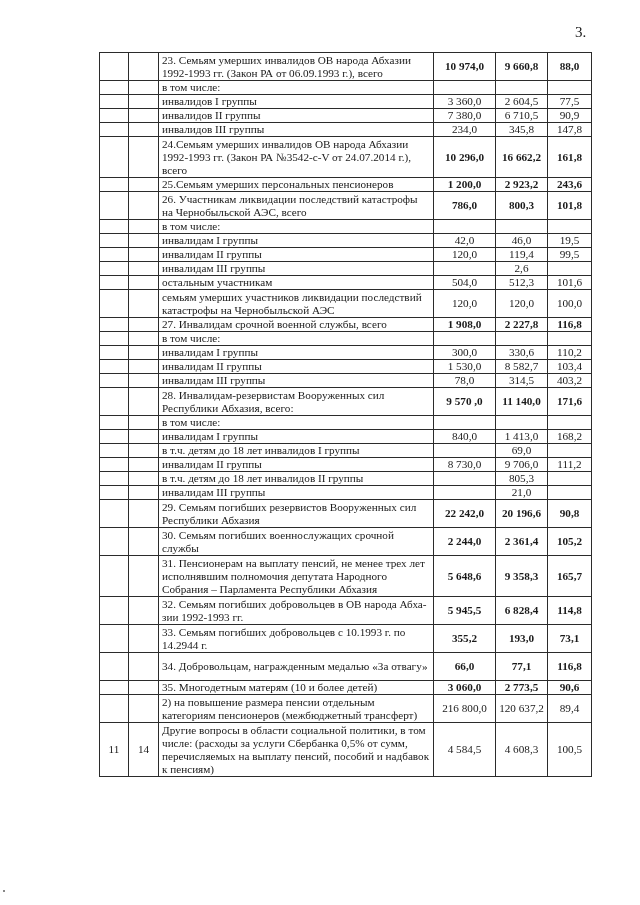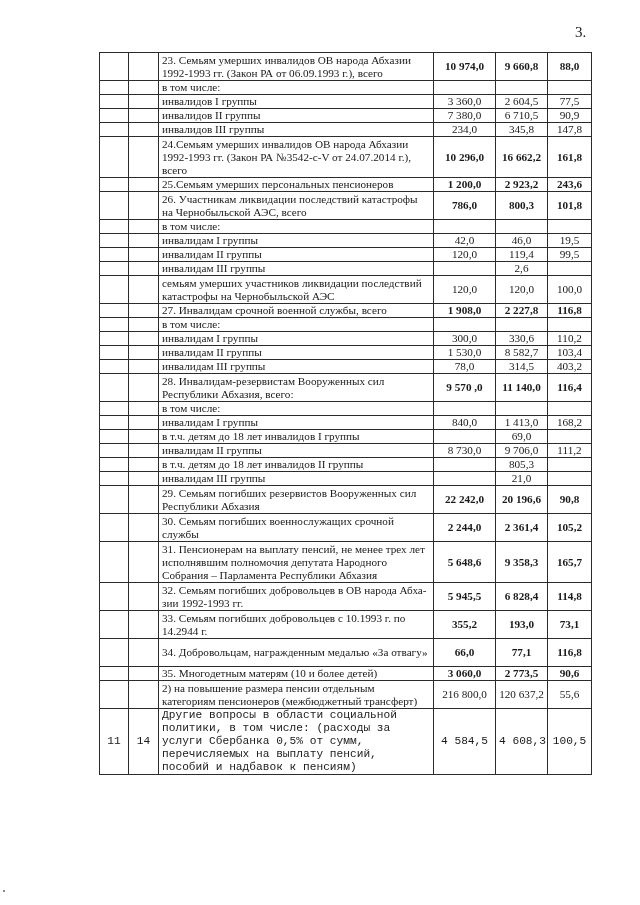--- a/index.html
+++ b/index.html
@@ -13,21 +13,21 @@
   col.c1 { width: 29px; } col.c2 { width: 30px; } col.c3 { width: 275px; }
   col.c4 { width: 62px; } col.c5 { width: 52px; } col.c6 { width: 44px; }
   td.num { text-align: center; white-space: nowrap; padding: 0 2px; }
   td.bold { font-weight: bold; }
   td.idx { text-align: center; }
   td.indent { padding-left: 18px; }
   td.clip { white-space: nowrap; overflow: hidden; }
   tr.r1 td { height: 12px; }
   tr.r2 td { height: 27px; }
   tr.r3 td { height: 40px; }
-  tr.r4 td { height: 53px; font-family: Liberation Mono, monospace; }
+  tr.r4 td { height: 53px; }
   .mark { position: absolute; left: 3px; top: 890px; width: 2px; height: 2px; background: #888; }
 </style>
 </head>
 <body>
 
 <div class="page-num">3.</div>
 
 <table class="budget">
   <colgroup>
       <col class="c1">
@@ -127,20 +127,28 @@
         <td class="num">99,5</td>
       </tr>
       <tr class="r1">
         <td class="idx"></td>
         <td class="idx"></td>
         <td class="">инвалидам III группы</td>
         <td class="num"></td>
         <td class="num">2,6</td>
         <td class="num"></td>
       </tr>
+      <tr class="r1">
+        <td class="idx"></td>
+        <td class="idx"></td>
+        <td class="">остальным участникам</td>
+        <td class="num">504,0</td>
+        <td class="num">512,3</td>
+        <td class="num">101,6</td>
+      </tr>
       <tr class="r2">
         <td class="idx"></td>
         <td class="idx"></td>
         <td class="">семьям умерших участников ликвидации последствий катастрофы на Чернобыльской АЭС</td>
         <td class="num">120,0</td>
         <td class="num">120,0</td>
         <td class="num">100,0</td>
       </tr>
       <tr class="r1">
         <td class="idx"></td>
@@ -181,21 +189,21 @@
         <td class="num">78,0</td>
         <td class="num">314,5</td>
         <td class="num">403,2</td>
       </tr>
       <tr class="r2">
         <td class="idx"></td>
         <td class="idx"></td>
         <td class="">28. Инвалидам-резервистам Вооруженных сил Республики Абхазия, всего:</td>
         <td class="num bold">9 570 ,0</td>
         <td class="num bold">11 140,0</td>
-        <td class="num bold">116,4</td>
+        <td class="num bold">171,6</td>
       </tr>
       <tr class="r1">
         <td class="idx"></td>
         <td class="idx"></td>
         <td class="indent">в том числе:</td>
         <td class="num"></td>
         <td class="num"></td>
         <td class="num"></td>
       </tr>
       <tr class="r1">
@@ -293,21 +301,21 @@
         <td class="num bold">3 060,0</td>
         <td class="num bold">2 773,5</td>
         <td class="num bold">90,6</td>
       </tr>
       <tr class="r2">
         <td class="idx"></td>
         <td class="idx"></td>
         <td class="">2) на повышение размера пенсии отдельным категориям пенсионеров (межбюджетный трансферт)</td>
         <td class="num">216 800,0</td>
         <td class="num">120 637,2</td>
-        <td class="num">55,6</td>
+        <td class="num">89,4</td>
       </tr>
       <tr class="r4">
         <td class="idx">11</td>
         <td class="idx">14</td>
         <td class="">Другие вопросы в области социальной политики, в том числе: (расходы за услуги Сбербанка 0,5% от сумм, перечисляемых на выплату пенсий, пособий и надбавок к пенсиям)</td>
         <td class="num">4 584,5</td>
         <td class="num">4 608,3</td>
         <td class="num">100,5</td>
       </tr>
     </tbody>

